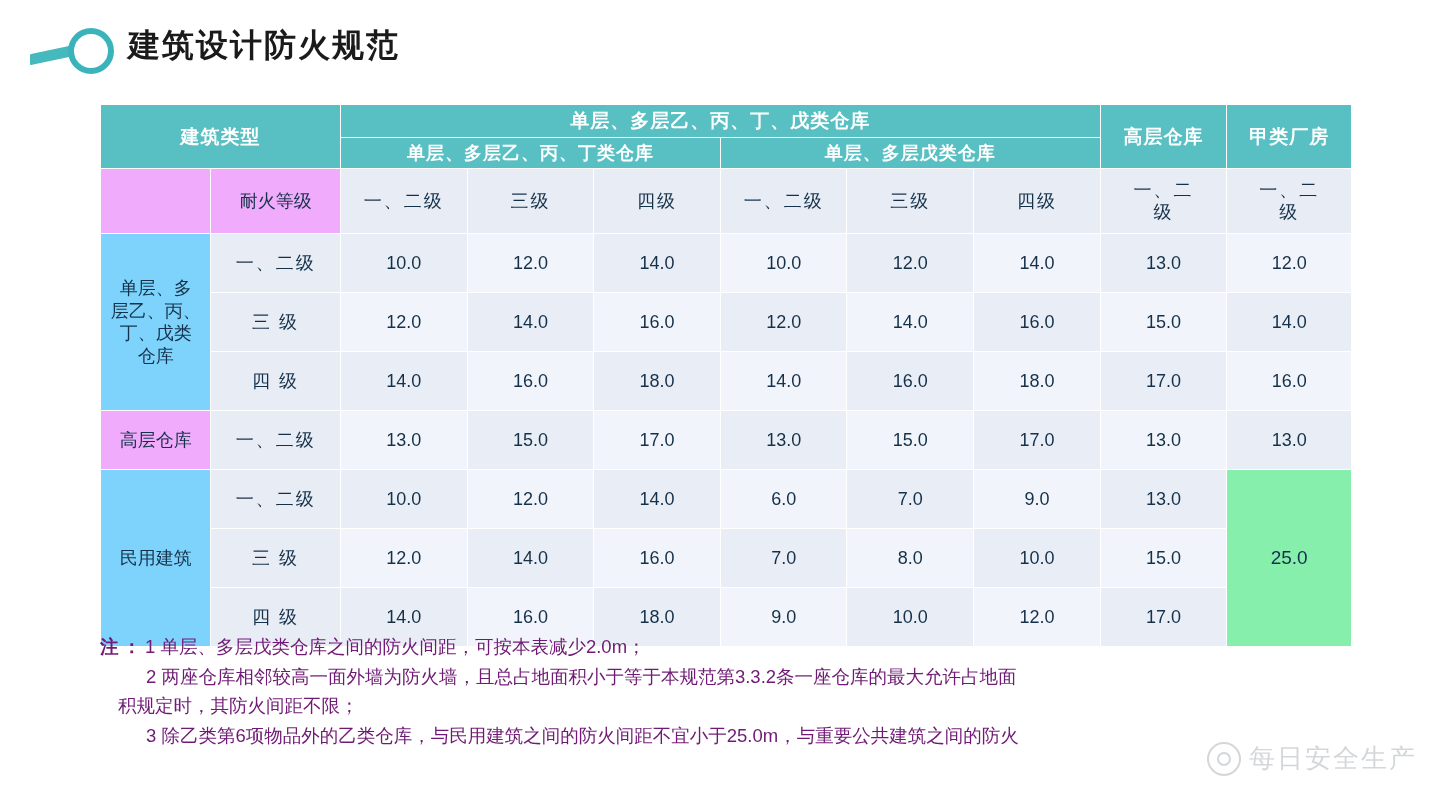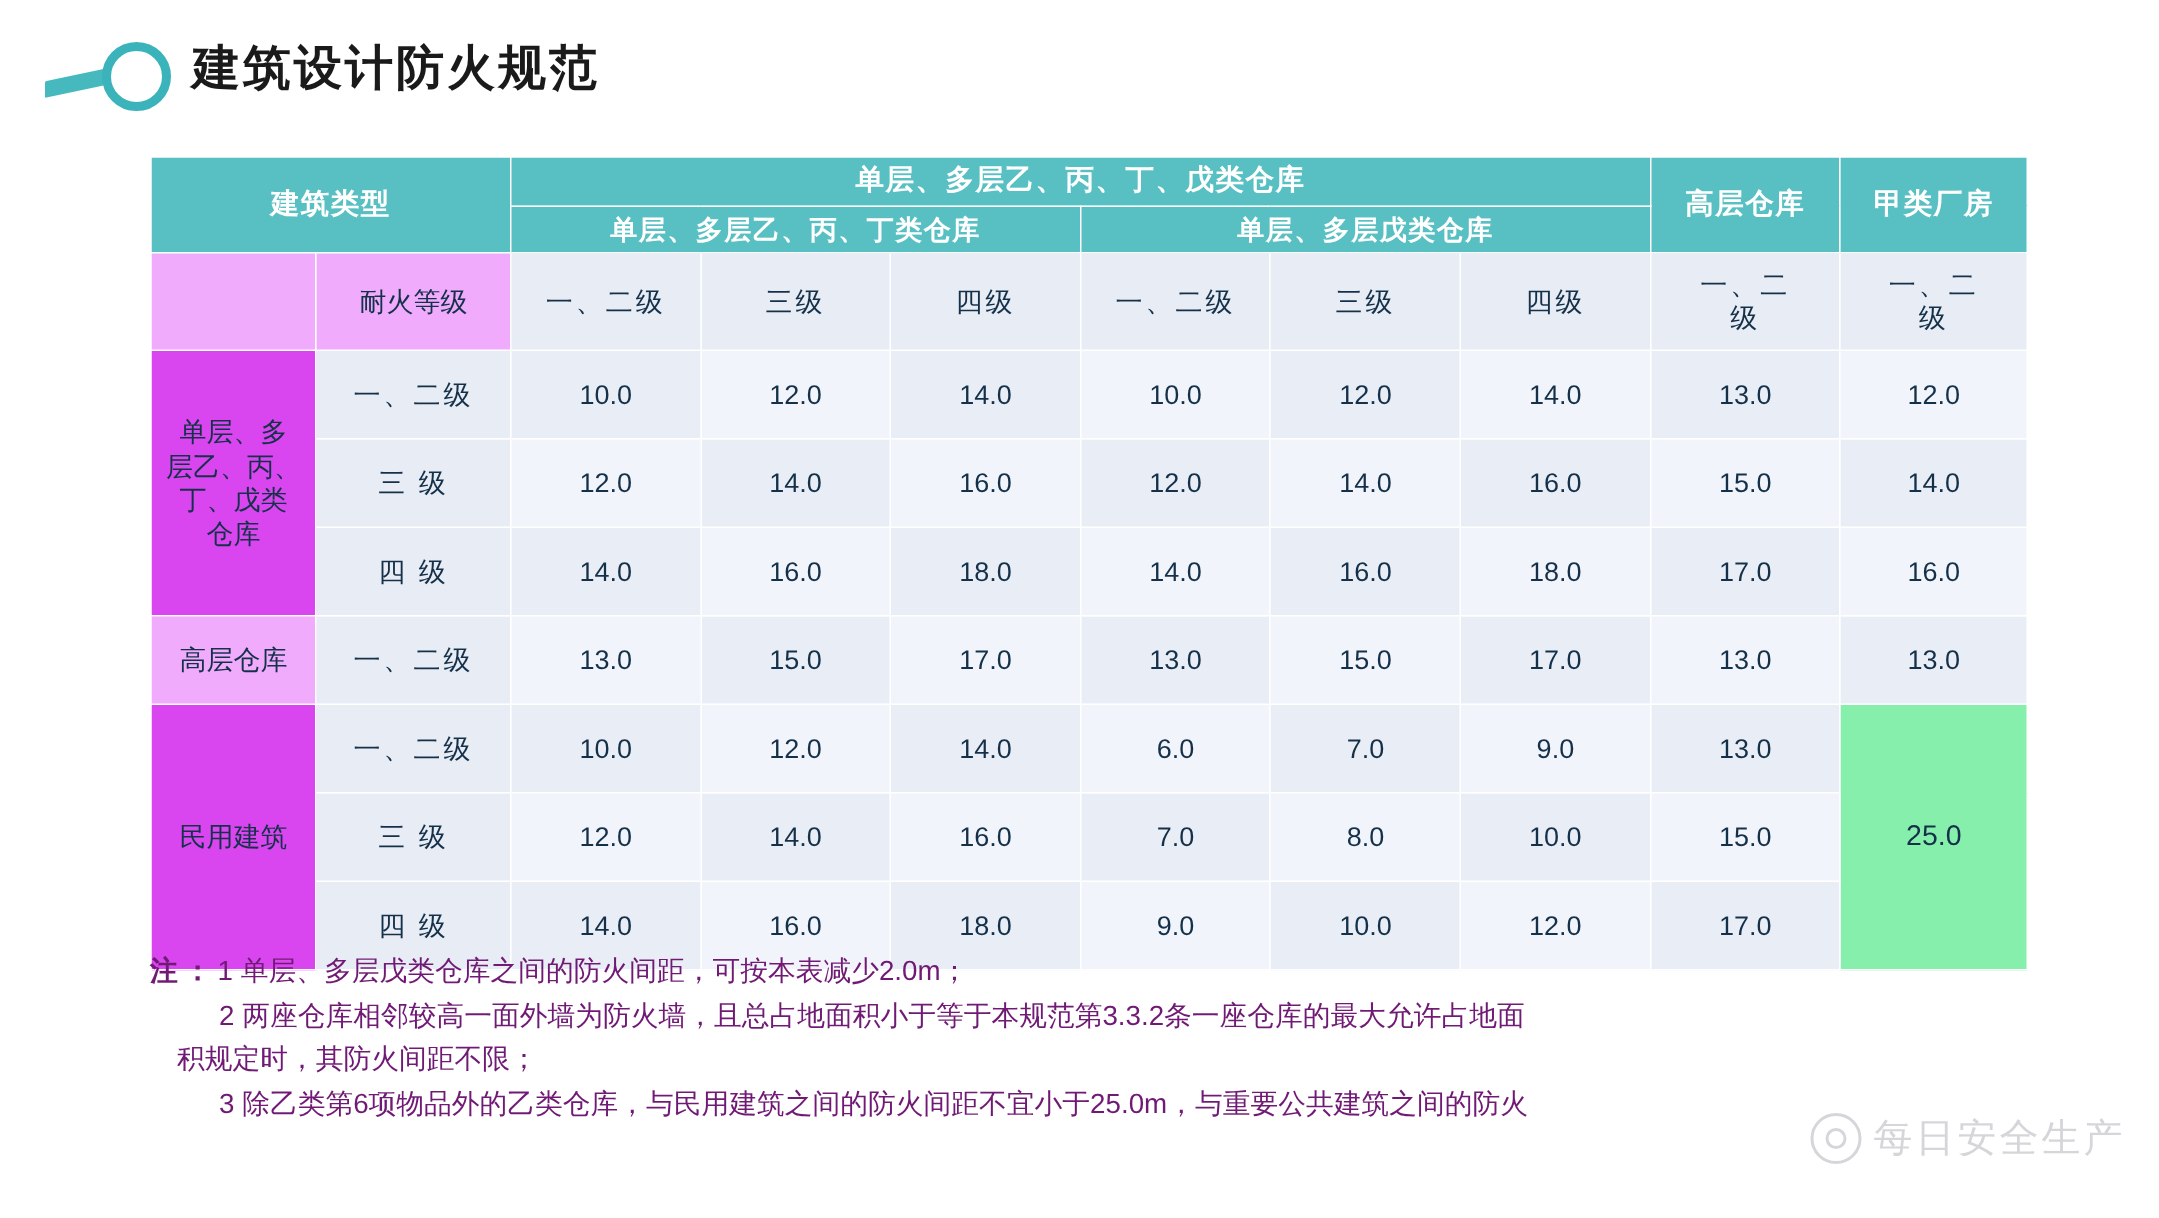--- a/index.html
+++ b/index.html
@@ -93,21 +93,21 @@
   th.head.sub {
     font-size: 18px;
   }
   td.rowhead {
     background: #f0abfc;
     color: #15314a;
     font-size: 18px;
     font-weight: normal;
   }
   td.rowhead-tall {
-    background: #d946ef;
+    background: #7dd3fc;
     color: #15314a;
     font-size: 18px;
     line-height: 1.45;
   }
   td.grade {
     background: #e7ecf5;
     color: #15314a;
     font-size: 18px;
     letter-spacing: 2px;
   }

